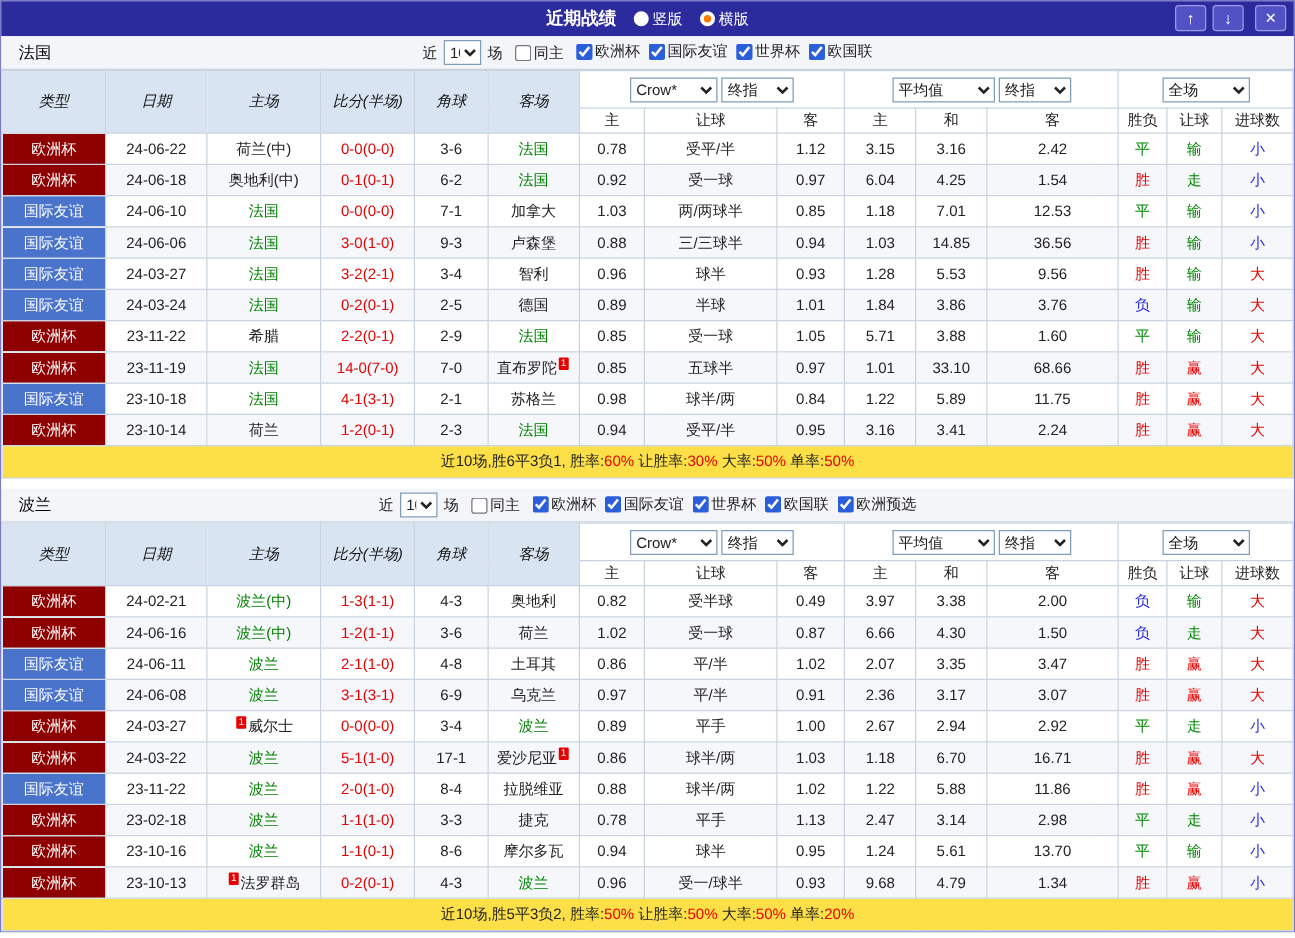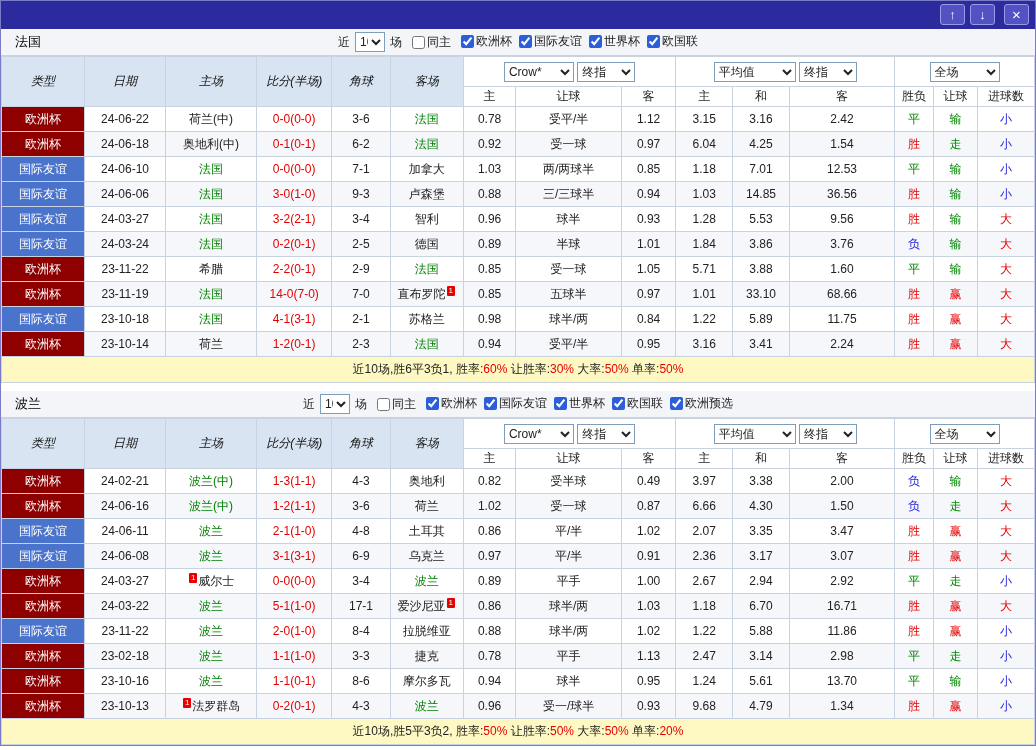--- a/index.html
+++ b/index.html
@@ -36,30 +36,43 @@
   select { font-size: 12px; height: 20px; border: 1px solid #7f9db9; background: #fff; color: #222; }
   .sel-xs { width: 30px; }
   .sel-s { width: 58px; }
   .sel-m { width: 70px; }
   .sel-l { width: 82px; }
   tbody tr:nth-child(even) { background: #f6f7fb; }
   td.comp { color: #fff; }
   td.score { color: #e60000; }
   td.res { font-weight: normal; }
   sup.badge { display: inline-block; background: #e60000; color: #fff; font-size: 8px; line-height: 10px; padding: 0 2px; margin: 0 1px; border-radius: 1px; }
-  tfoot td { height: 26px; background: #fef9c3; font-size: 12px; }
+  tfoot td { height: 26px; background: #fde047; font-size: 12px; }
   .red { color: #e60000; }
   .section-gap { height: 8px; background: #fff; }
 </style>
 </head>
 <body>
 
 <div class="widget">
 
   <div class="titlebar">
+    <div class="title-center">
+      <span class="title">近期战绩</span>
+      <span class="radio-group">
+        <label class="radio-opt">
+          <span class="radio"></span>
+          <span>竖版</span>
+        </label>
+        <label class="radio-opt">
+          <span class="radio sel"></span>
+          <span>横版</span>
+        </label>
+      </span>
+    </div>
     <div class="tb-buttons">
       <div class="tb-btn">↑</div>
       <div class="tb-btn">↓</div>
       <div class="tb-btn close">×</div>
     </div>
   </div>
 
   <div class="section">
     <div class="filter-bar">
       <span class="team-name-label">法国</span>

